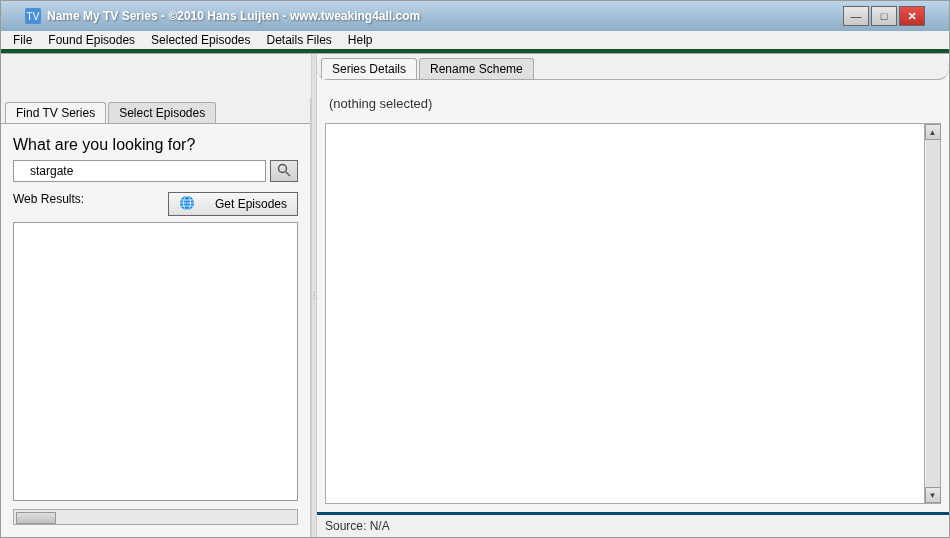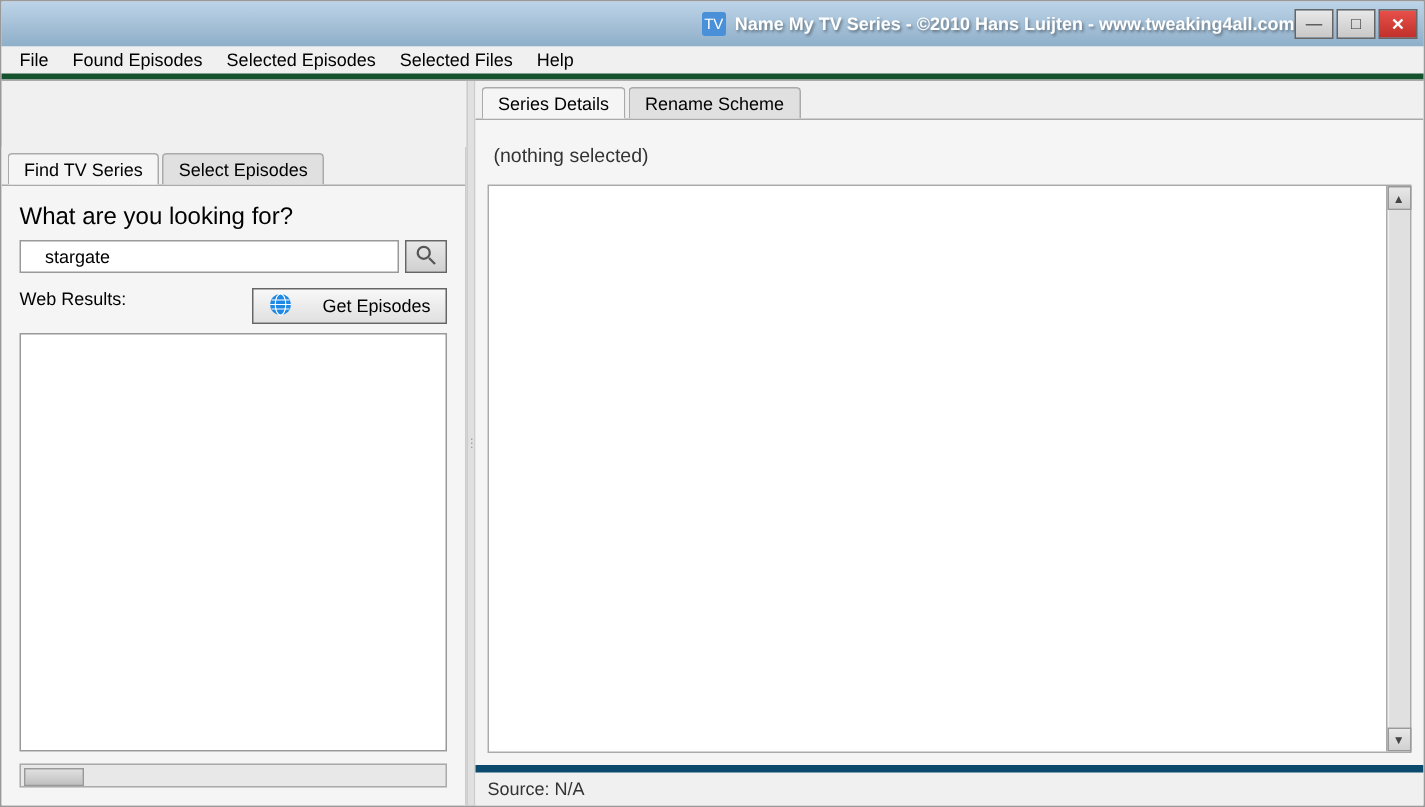--- a/index.html
+++ b/index.html
@@ -20,22 +20,22 @@
       flex-direction: column;
       background: #f0f0f0;
     }
 
     
     .title-bar {
       background: linear-gradient(to bottom, #bdd4e8 0%, #8eaec8 100%);
       height: 30px;
       display: flex;
       align-items: center;
-      padding: 0 4px;
-      justify-content: flex-end;
+      padding: 0 24px;
+      justify-content: space-between;
       flex-shrink: 0;
     }
     .title-bar-left {
       display: flex;
       align-items: center;
       gap: 6px;
     }
     .title-bar-icon {
       width: 16px;
       height: 16px;
@@ -244,20 +244,21 @@
       flex-direction: column;
       background: #f5f5f5;
     }
 
     .right-tab-bar {
       display: flex;
       align-items: flex-end;
       padding: 4px 4px 0 4px;
       background: #f0f0f0;
       border-bottom: 1px solid #aaa;
+      border-radius: 11px;
     }
     .right-tab {
       padding: 3px 10px;
       border: 1px solid #aaa;
       border-bottom: none;
       background: #e0e0e0;
       cursor: pointer;
       font-size: 12px;
       border-radius: 3px 3px 0 0;
       margin-right: 2px;
@@ -315,21 +316,21 @@
     .scroll-track {
       flex: 1;
       width: 14px;
       background: #e0e0e0;
     }
 
     .source-bar {
       padding: 4px 8px;
       font-size: 12px;
       color: #333;
-      border-top: 5px solid #0c4a6e;
+      border-top: 3px solid #0c4a6e;
       background: #f0f0f0;
     }
   </style>
 </head>
 <body>
 
 <div class="window">
 
   <div class="title-bar">
     <div class="title-bar-left">
@@ -342,21 +343,21 @@
       <button class="title-btn">—</button>
       <button class="title-btn">□</button>
       <button class="title-btn close">✕</button>
     </div>
   </div>
 
   <div class="menu-bar">
     <span class="menu-item">File</span>
     <span class="menu-item">Found Episodes</span>
     <span class="menu-item">Selected Episodes</span>
-    <span class="menu-item">Selected Files</span>
+    <span class="menu-item">Details Files</span>
     <span class="menu-item">Help</span>
   </div>
 
   <div class="main-content">
 
     <div class="left-panel">
       <div class="left-tab-bar">
         <div class="left-tab active">Find TV Series</div>
         <div class="left-tab">Select Episodes</div>
       </div>

